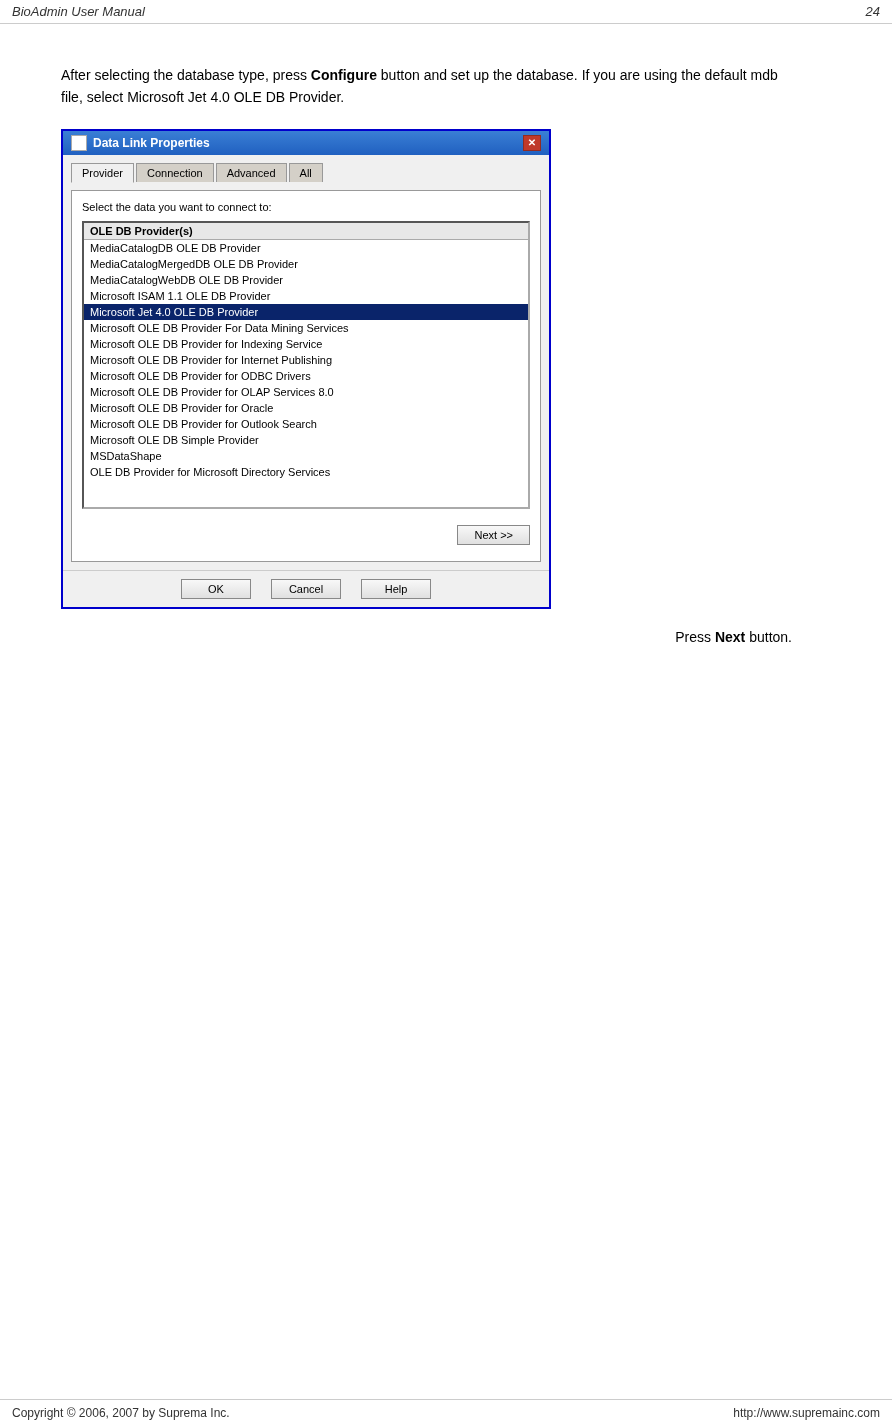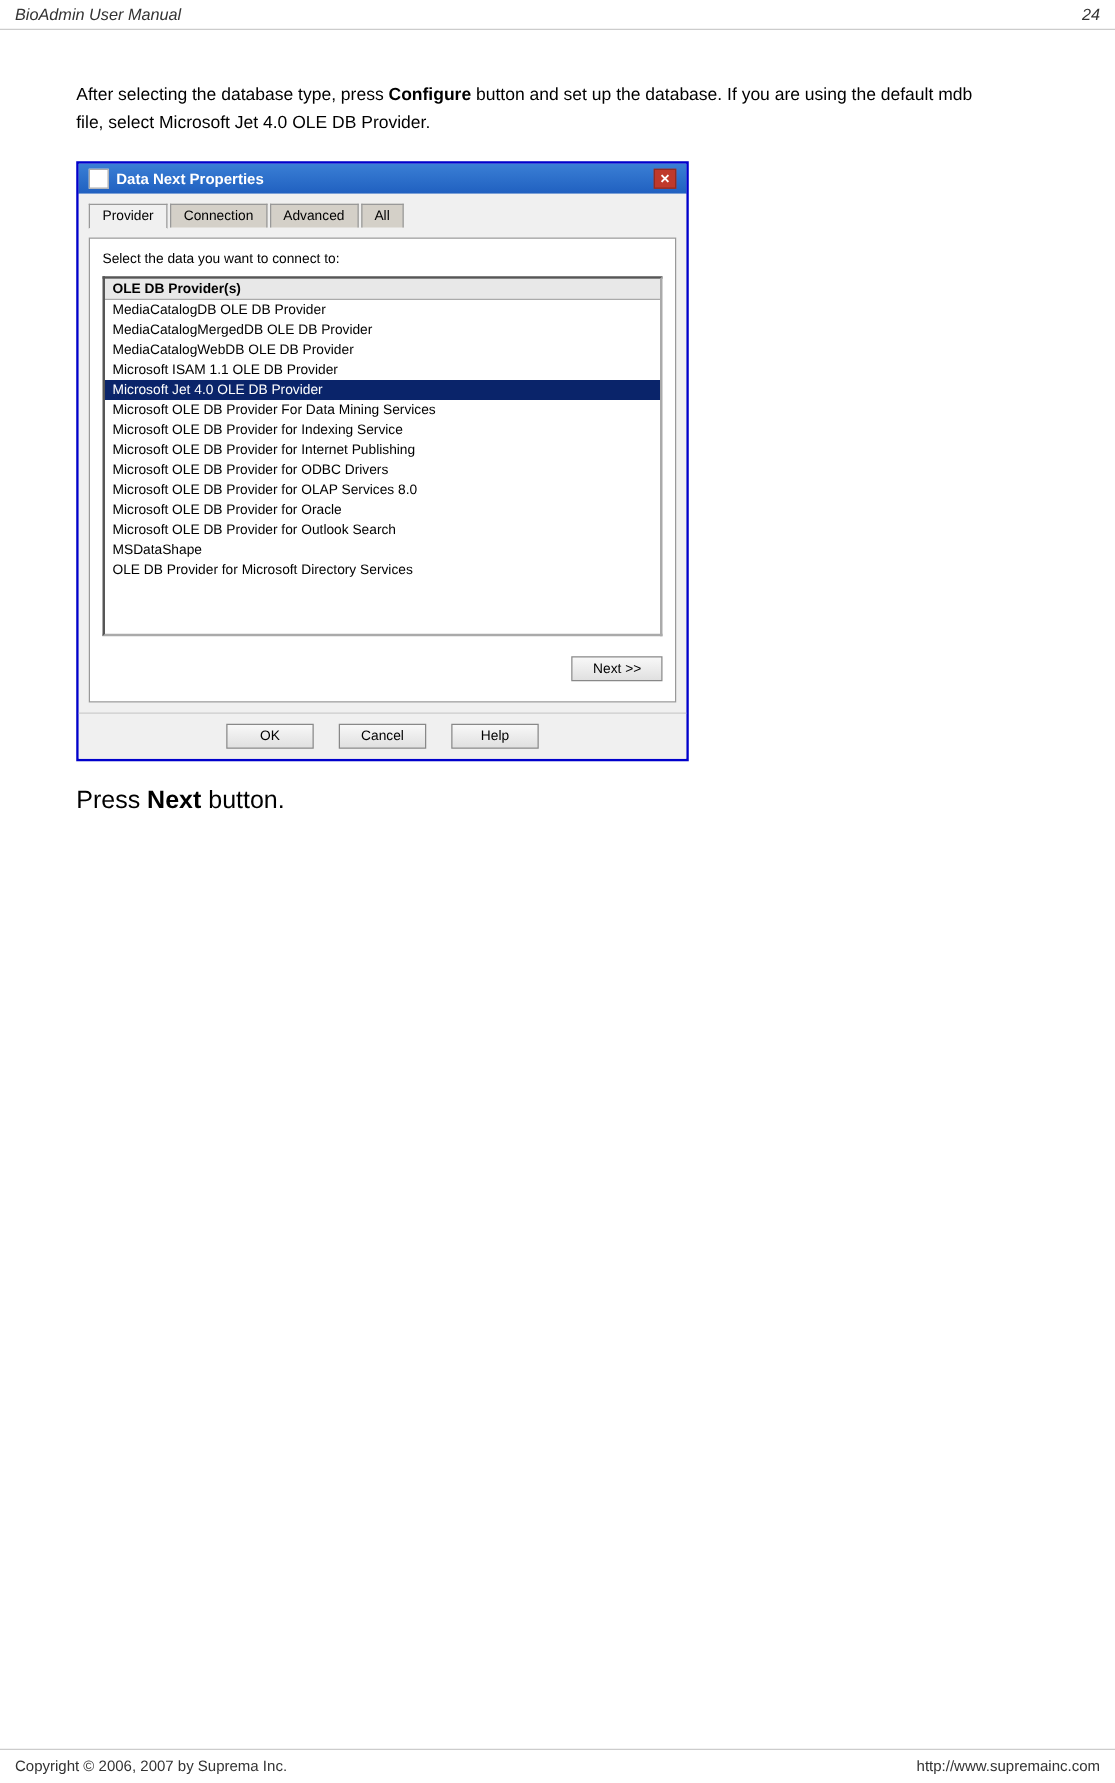--- a/index.html
+++ b/index.html
@@ -205,23 +205,24 @@
       display: flex;
       justify-content: center;
       gap: 20px;
       padding: 8px;
       border-top: 1px solid #ccc;
       background: #f0f0f0;
     }
 
     
     .press-next-text {
-      font-size: 20px;
+      font-size: 14px;
       color: #000;
       margin-top: 4px;
+      text-align: right;
     }
     .press-next-text strong {
       font-weight: bold;
     }
   </style>
 </head>
 <body>
 
 <div class="header-bar">
   <span class="header-title">BioAdmin  User  Manual</span>
@@ -236,21 +237,21 @@
     DB Provider.
   </p>
 
   <div class="dialog-screenshot">
 
     <div class="dialog-titlebar">
       <div class="dialog-titlebar-left">
         <div class="dialog-icon">
           <span>≡</span>
         </div>
-        <span>Data Next Properties</span>
+        <span>Data Link Properties</span>
       </div>
       <div class="dialog-close-btn">✕</div>
     </div>
 
     <div class="dialog-body">
 
       <div class="dialog-tabs">
         <div class="dialog-tab active">Provider</div>
         <div class="dialog-tab">Connection</div>
         <div class="dialog-tab">Advanced</div>
@@ -269,20 +270,21 @@
               <div class="list-item">MediaCatalogWebDB OLE DB Provider</div>
               <div class="list-item">Microsoft ISAM 1.1 OLE DB Provider</div>
               <div class="list-item selected">Microsoft Jet 4.0 OLE DB Provider</div>
               <div class="list-item">Microsoft OLE DB Provider For Data Mining Services</div>
               <div class="list-item">Microsoft OLE DB Provider for Indexing Service</div>
               <div class="list-item">Microsoft OLE DB Provider for Internet Publishing</div>
               <div class="list-item">Microsoft OLE DB Provider for ODBC Drivers</div>
               <div class="list-item">Microsoft OLE DB Provider for OLAP Services 8.0</div>
               <div class="list-item">Microsoft OLE DB Provider for Oracle</div>
               <div class="list-item">Microsoft OLE DB Provider for Outlook Search</div>
+              <div class="list-item">Microsoft OLE DB Simple Provider</div>
               <div class="list-item">MSDataShape</div>
               <div class="list-item">OLE DB Provider for Microsoft Directory Services</div>
             </div>
         </div>
 
         <div class="dialog-next-area">
           <button class="dialog-btn">Next &gt;&gt;</button>
         </div>
       </div>
     </div>

